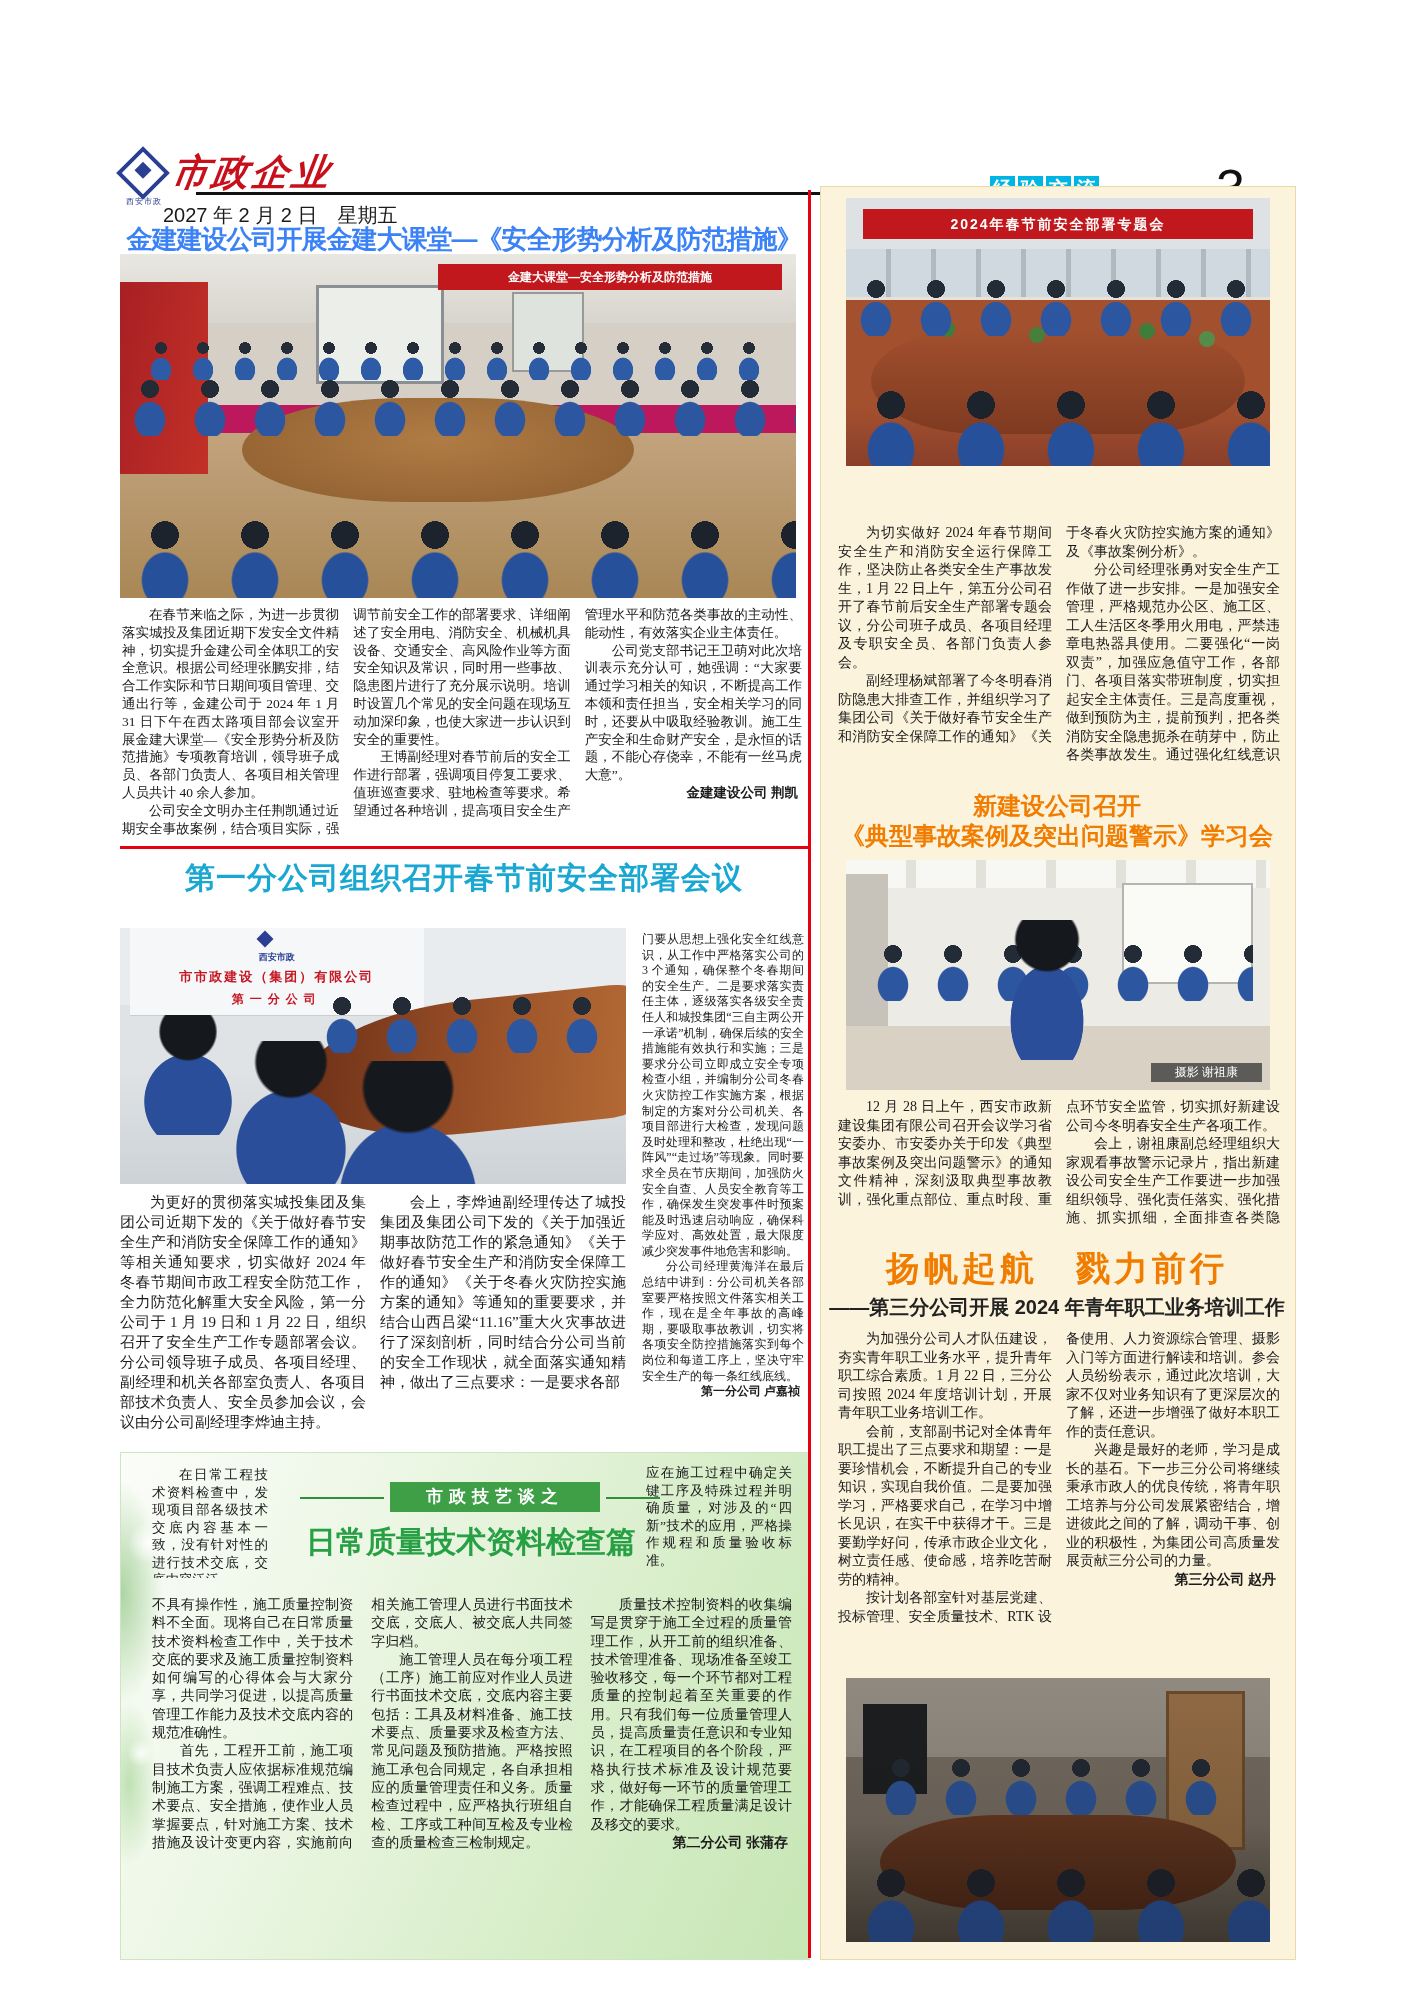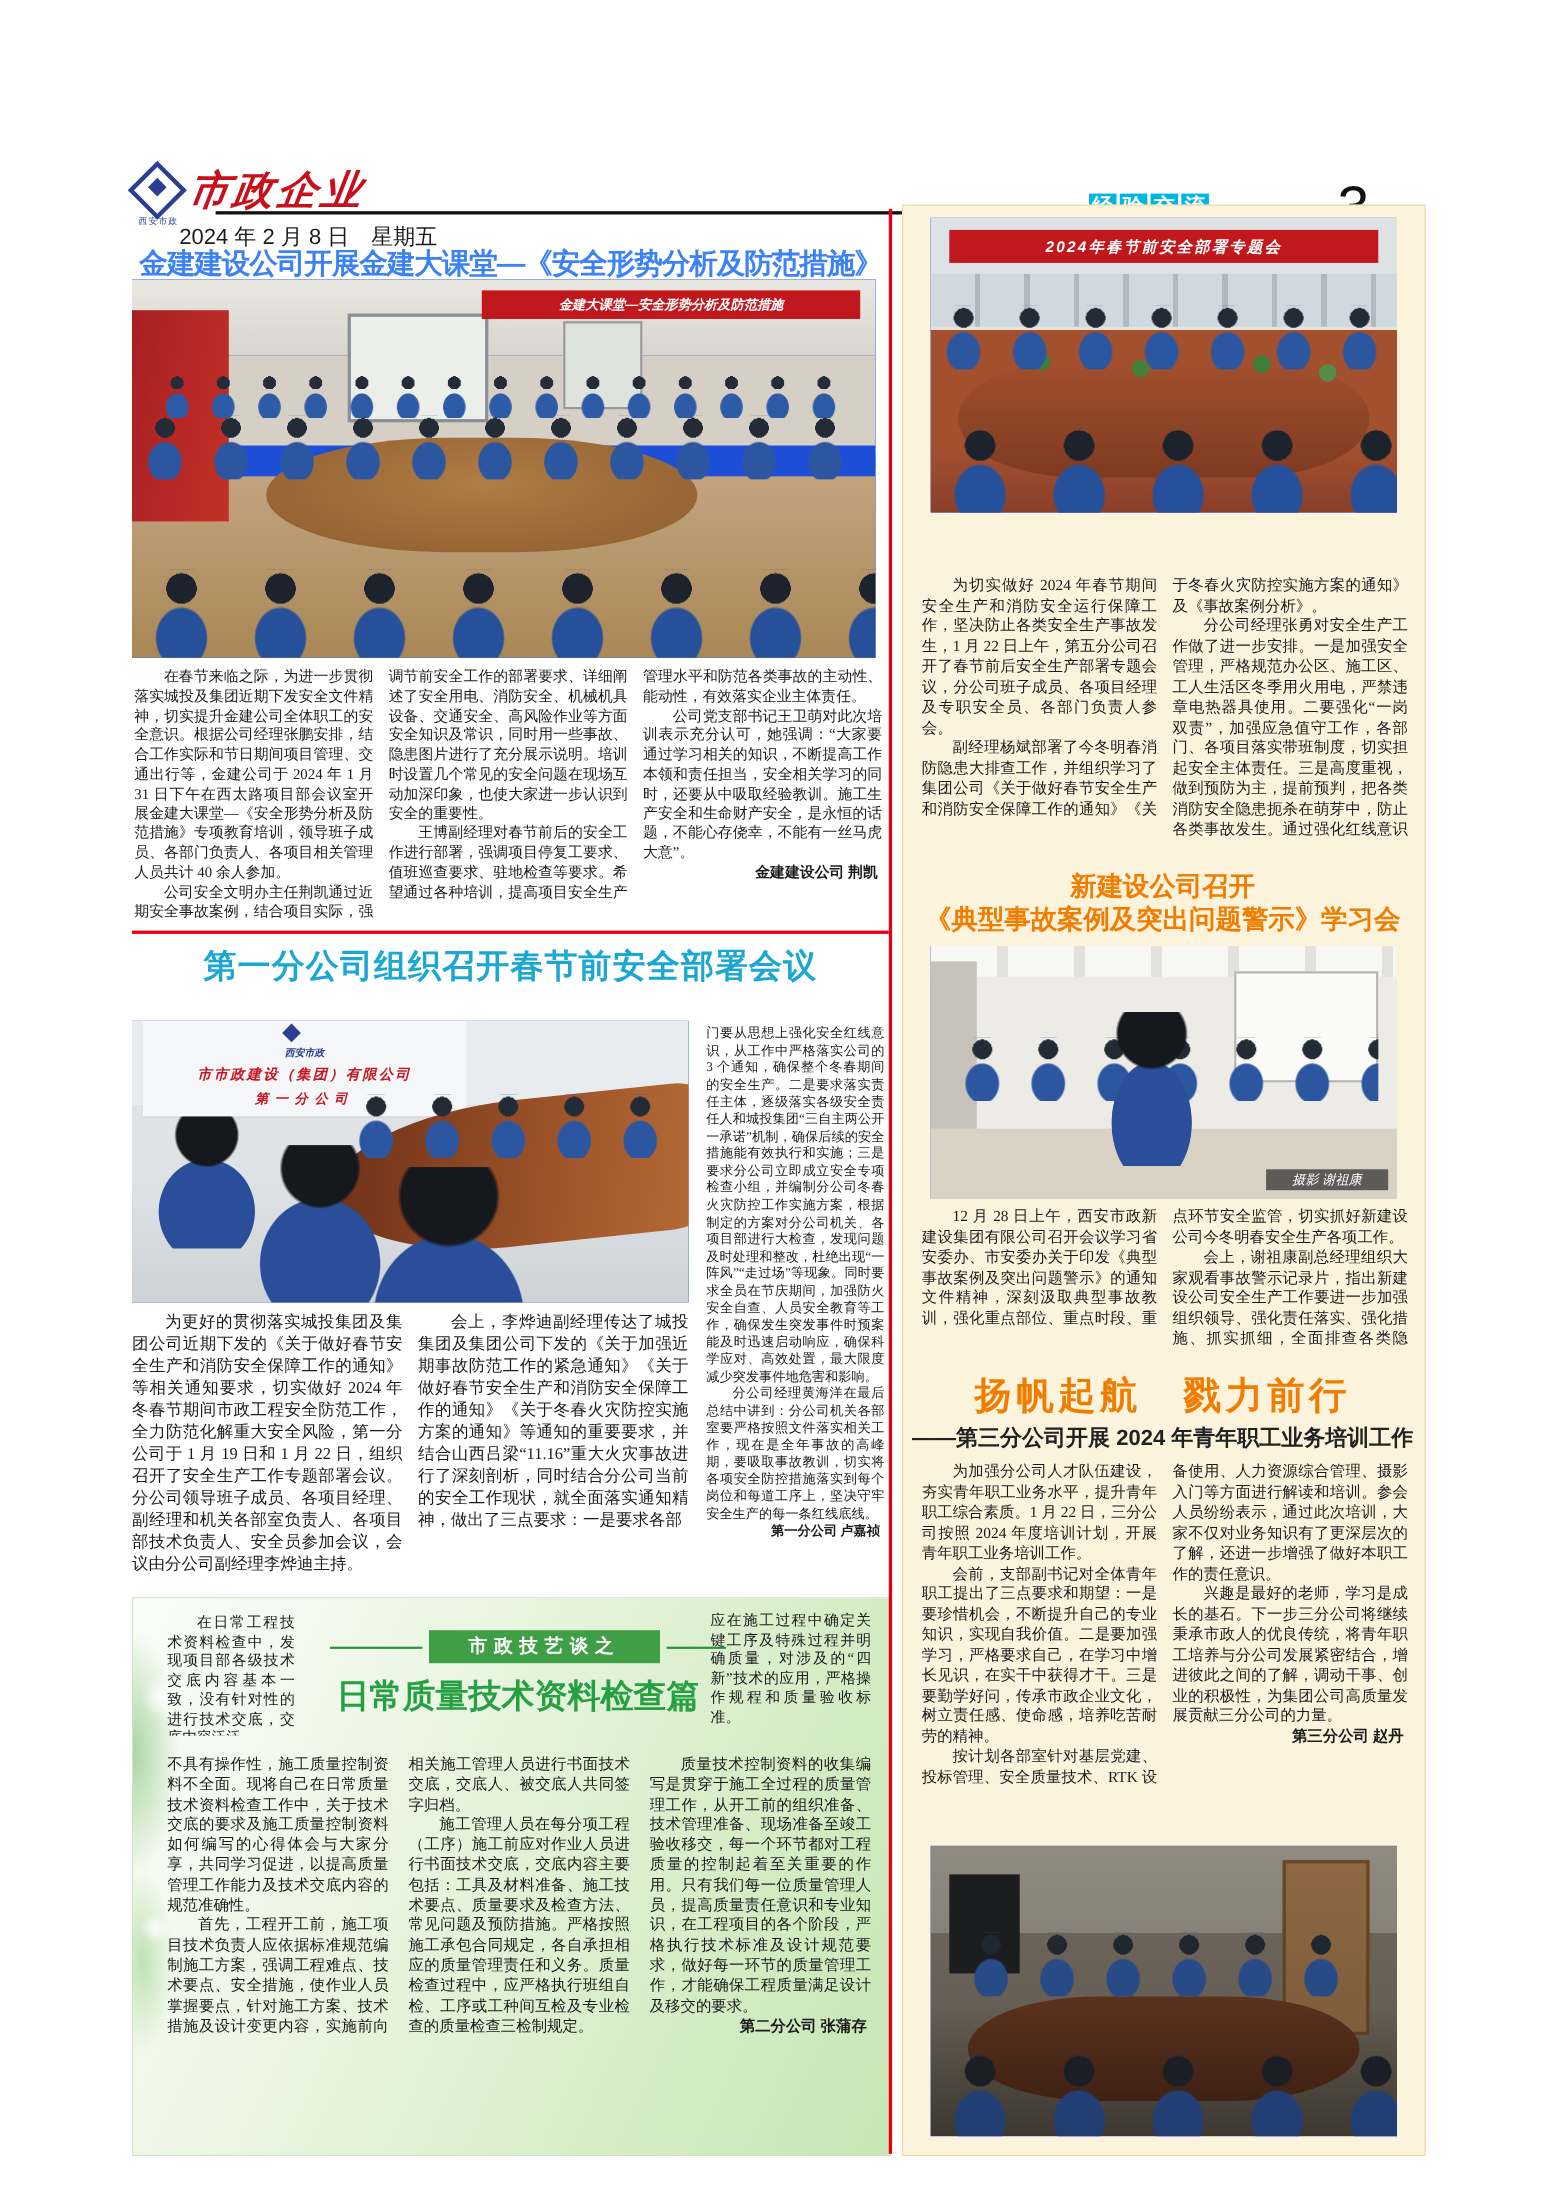--- a/index.html
+++ b/index.html
@@ -39,21 +39,21 @@
      background:
        radial-gradient(circle 30px at 28px 90px,rgba(255,255,255,.95),rgba(255,255,255,0) 70%),
        radial-gradient(circle 14px at 52px 180px,rgba(255,255,255,.9),rgba(255,255,255,0) 70%),
        radial-gradient(circle 20px at 20px 300px,rgba(255,255,255,.85),rgba(255,255,255,0) 70%),
        radial-gradient(ellipse 60px 160px at 0px 140px,rgba(110,180,95,.55),rgba(110,180,95,0) 70%),
        radial-gradient(ellipse 40px 120px at 8px 330px,rgba(130,195,110,.45),rgba(130,195,110,0) 70%);}
   .kickbar{background:#3f9f47;color:#fff;font-weight:bold;font-size:17px;line-height:30px;
            text-align:center;letter-spacing:6px;font-family:"Liberation Sans",sans-serif;}
   .kickline{background:#2f8f3a;height:2px;}
   
-  .photo{position:absolute;overflow:hidden;background:#1d4ed8;font-style:italic;}
+  .photo{position:absolute;overflow:hidden;background:#be185d;}
   .ph{position:absolute;}
   .pbanner{position:absolute;background:#c0181c;color:#fff;text-align:center;font-weight:bold;
            overflow:hidden;white-space:nowrap;font-family:"Liberation Sans",sans-serif;}
   .pcap{position:absolute;right:8px;bottom:8px;background:rgba(45,45,45,.72);color:#fff;
         font-size:12px;padding:1px 24px;font-family:"Liberation Sans",sans-serif;}
   .prow{position:absolute;background-repeat:repeat-x;background-position:0 0;}
   .prow.s{height:40px;background-image:
       radial-gradient(circle 6px at 21px 8px,#242c38 98%,transparent),
       radial-gradient(ellipse 14px 17px at 21px 30px,#2e5ba6 70%,rgba(46,91,166,0) 75%);
       background-size:42px 40px;}
@@ -76,21 +76,21 @@
 
   <div class="abs" style="left:124px;top:154px;width:40px;height:40px;">
     <div class="logo-diamond" style="position:relative;">
         <i></i>
       </div>
   </div>
   <div class="abs logo-badge" style="left:116px;top:196px;width:56px;text-align:center;">西安市政</div>
   <div class="abs logo-title" style="left:172px;top:148px;">市政企业</div>
 
   <div class="abs rule" style="left:196px;top:192px;width:870px;height:3px;"></div>
-  <div class="abs hsans" style="left:163px;top:202px;font-size:20px;">2024 年 2 月 8 日　星期五</div>
+  <div class="abs hsans" style="left:163px;top:202px;font-size:20px;">2027 年 2 月 2 日　星期五</div>
 
   <div class="abs hsans" style="left:862px;top:193px;font-size:15px;color:#222;">jingyanjiaoliu</div>
   <div class="abs rule" style="left:860px;top:214px;width:408px;height:2px;"></div>
 
   <div class="abs" style="left:990px;top:176px;">
     <span class="secbox">经</span><span class="secbox">验</span><span class="secbox">交</span><span class="secbox">流</span>
   </div>
   <div class="abs pageno" style="left:1216px;top:158px;">3</div>
 
   <div class="abs h-red hsans" style="left:118px;top:222px;width:692px;">金建建设公司开展金建大课堂—《安全形势分析及防范措施》</div>

